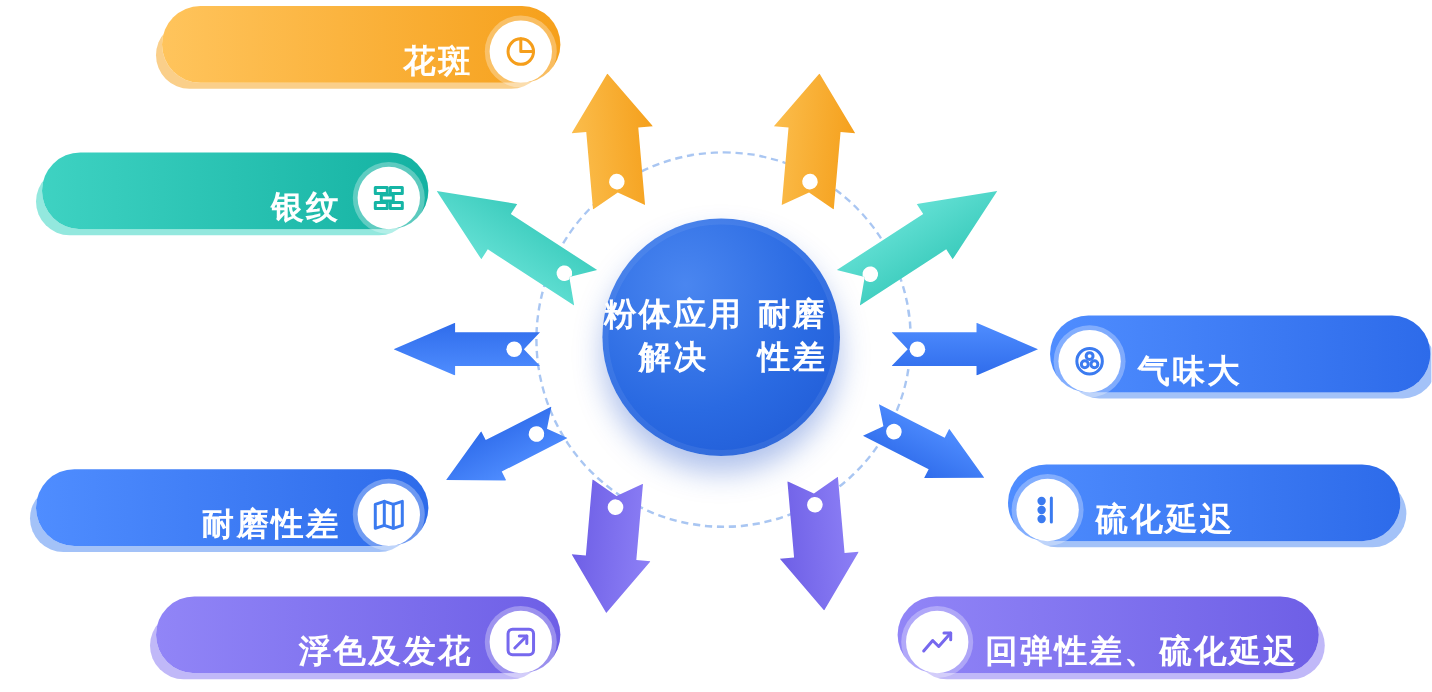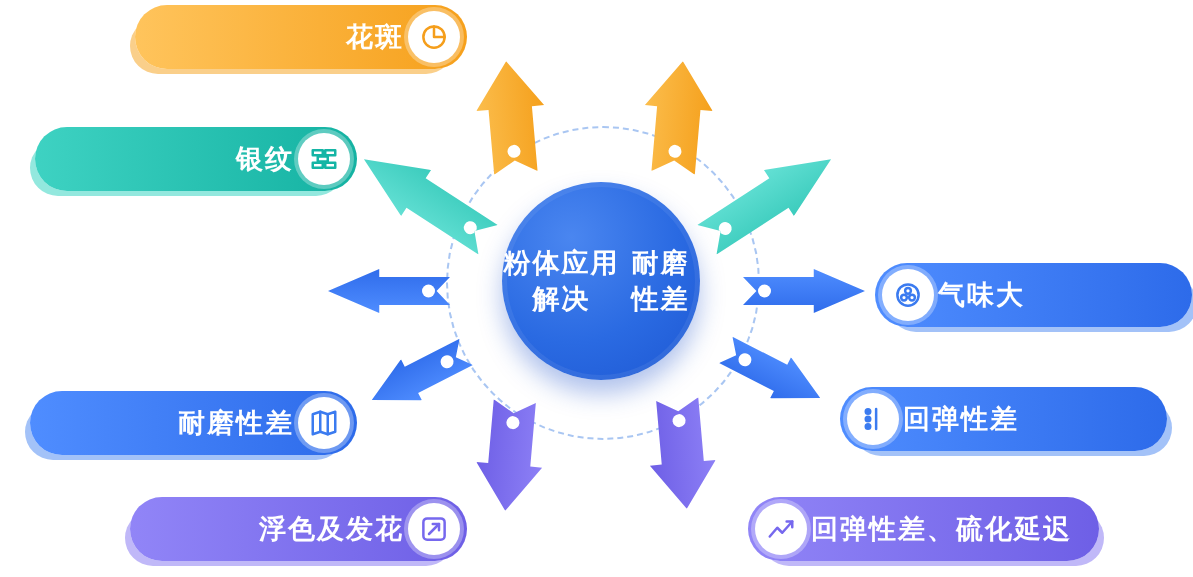--- a/index.html
+++ b/index.html
@@ -35,21 +35,21 @@
     background: radial-gradient(circle at 35% 28%, #4a86f0 0%, #2a6ae2 55%, #1d57d2 100%);
     box-shadow: 0 14px 24px rgba(30,80,200,.35), inset 0 0 0 5px rgba(255,255,255,.07);
     display:flex; flex-direction:row; align-items:center; justify-content:center;
     color:#ffffff; font-size:27px; font-weight:700; letter-spacing:2px; line-height:1.35;
     text-align:center;
   }
 
   
   .capsule {
     position:absolute; height:64px; border-radius:34px; z-index:3;
-    display:flex; align-items:center; gap:4px;
+    display:flex; align-items:flex-end; gap:14px;
     color:#ffffff; font-size:27px; font-weight:700; letter-spacing:2px;
     box-shadow: var(--sx,-9px) 9px 0 -4px var(--under,#ddd);
   }
   .capsule.left  { justify-content:flex-end;  padding-right:7px; --sx:-9px; }
   .capsule.right { justify-content:flex-start; padding-left:7px;  --sx:9px;  }
 
   .c-orange { background:linear-gradient(90deg,#ffc45c,#f6a01b); --under:#facf8a; }
   .c-teal   { background:linear-gradient(90deg,#3ed2c2,#14b2a2); --under:#93e8de; }
   .c-blue   { background:linear-gradient(90deg,#4f8dff,#2d6bea); --under:#a3c2f8; }
   .c-purple { background:linear-gradient(90deg,#9185f7,#6e5fe6); --under:#c0b8f8; }
@@ -173,21 +173,21 @@
 
   <div class="capsule right c-blue" style="left:840px; top:387px; width:320px;">
     <span class="icon-circle">
       <svg viewBox="0 0 24 24">
         <path d="M14.5 4v16"></path>
         <circle cx="8" cy="6" r="1.8" fill="currentColor"></circle>
         <circle cx="8" cy="12" r="1.8" fill="currentColor"></circle>
         <circle cx="8" cy="18" r="1.8" fill="currentColor"></circle>
       </svg>
     </span>
-    <span class="label">回弹性差</span>
+    <span class="label">硫化延迟</span>
   </div>
 
   <div class="capsule right c-purple" style="left:748px; top:497px; width:344px;">
     <span class="icon-circle">
       <svg viewBox="0 0 24 24">
         <path d="M3 18l6-7 4 4 8-9"></path>
           <path d="M16.5 6H21v4.5"></path>
       </svg>
     </span>
     <span class="label">回弹性差、硫化延迟</span>

